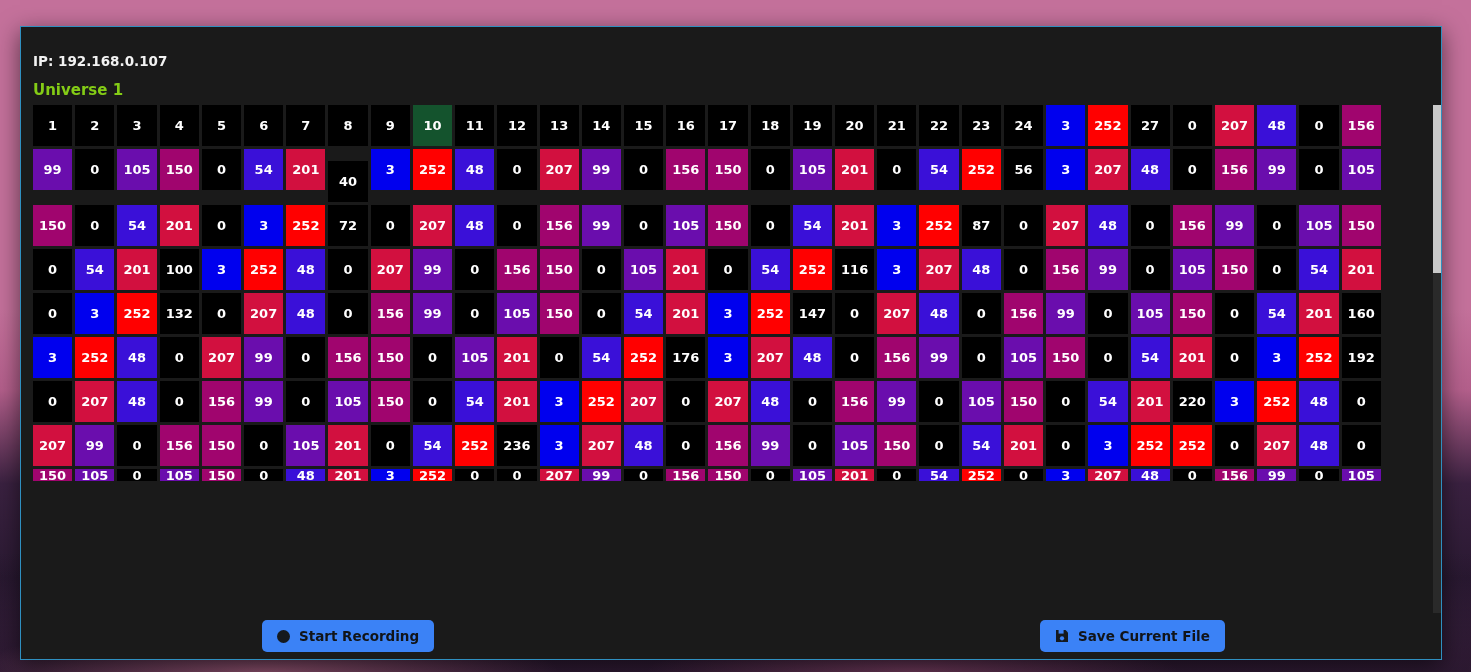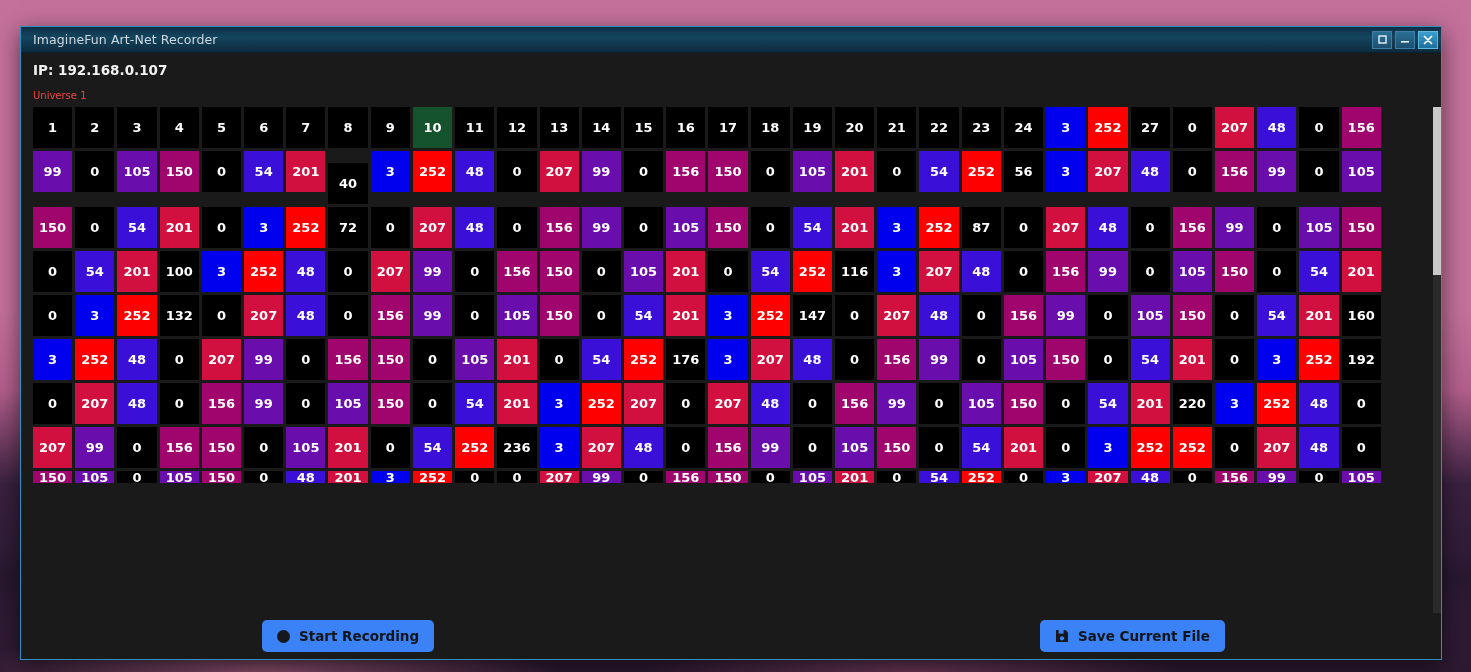--- a/index.html
+++ b/index.html
@@ -75,35 +75,35 @@
 
   
   #content {
     flex: 1 1 auto; position: relative;
     background: #1a1a1a; color: #e6e6e6;
     overflow: hidden;
     display: flex; flex-direction: column;
   }
 
   #ip-line {
-    padding: 9px 12px 0 12px;
+    padding: 26px 12px 0 12px;
     font-size: 13.5px; font-weight: bold; color: #f2f2f2;
   }
 
   #status-block {
     text-align: center; margin-top: 13px;
   }
   #status-block div {
     font-size: 13.5px; color: #e8e8e8; margin-bottom: 26px;
   }
   #status-block div:last-child { margin-bottom: 0; }
 
   #universe-label {
     padding: 12px 0 6px 12px;
-    font-size: 10px; color: #ef4444;
+    font-size: 15px; color: #84cc16; font-weight: bold;
   }
 
   
   #grid-wrap {
     flex: 1 1 auto;
     position: relative;
     overflow: hidden;
     padding-left: 12px;
     padding-right: 10px;
   }
@@ -159,39 +159,20 @@
   .dot  { width: 13px; height: 13px; border-radius: 50%; background: #15191e; display: block; }
   .sq   { width: 11px; height: 11px; background: #15191e; display: block; }
 </style>
 </head>
 <body>
 
 <div id="desktop"></div>
 
 <div id="window">
 
-  <div id="titlebar">
-    <span id="title-text">ImagineFun Art-Net Recorder</span>
-
-    <div class="winbtn">
-      <svg width="9" height="9" viewBox="0 0 9 9" aria-hidden="true">
-        <rect x="1" y="1" width="7" height="7" fill="none" stroke="#e8f2f8" stroke-width="1.4"></rect>
-      </svg>
-    </div>
-    <div class="winbtn">
-      <svg width="10" height="9" viewBox="0 0 10 9" aria-hidden="true">
-        <rect x="1" y="6" width="8" height="1.6" fill="#e8f2f8"></rect>
-      </svg>
-    </div>
-    <div class="winbtn close">
-      <svg width="10" height="10" viewBox="0 0 10 10" aria-hidden="true">
-        <path d="M1.5 1.5 L8.5 8.5 M8.5 1.5 L1.5 8.5" stroke="#ffffff" stroke-width="1.7" stroke-linecap="round"></path>
-      </svg>
-    </div>
-  </div>
 
   <div id="content">
 
     <div id="ip-line">IP: 192.168.0.107</div>
 
 
     <div id="universe-label">Universe 1</div>
 
     <div id="grid-wrap">
       <div id="grid">

